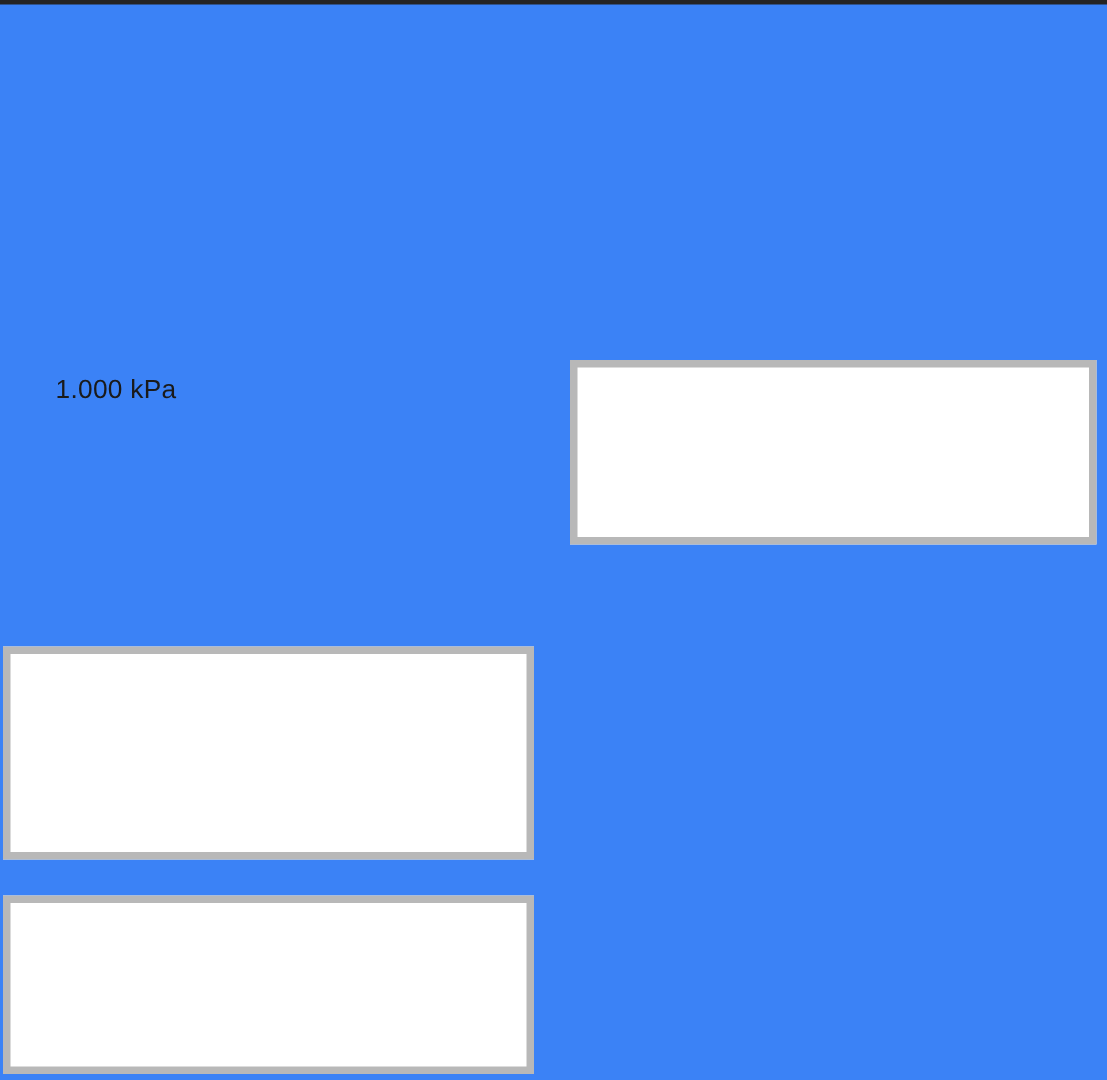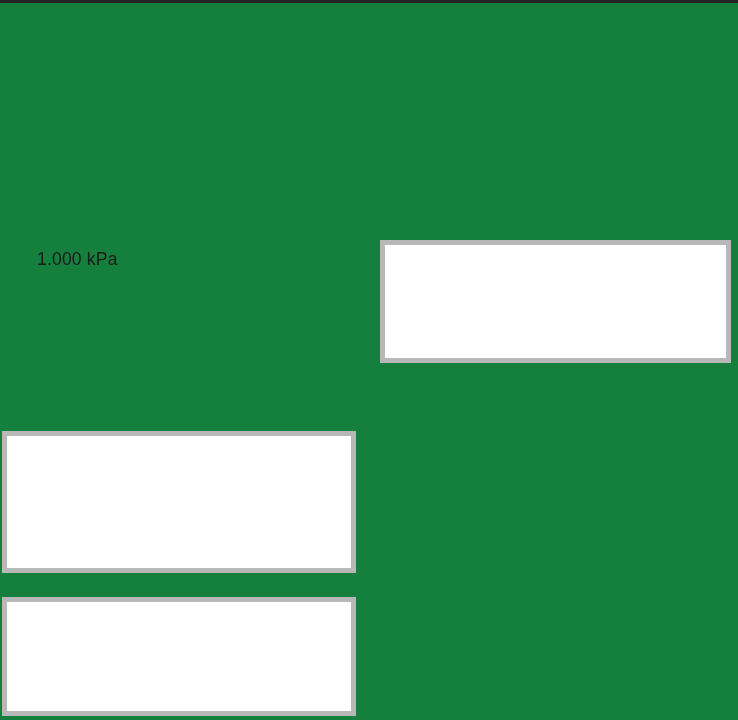--- a/index.html
+++ b/index.html
@@ -7,21 +7,21 @@
     padding: 0;
     background: #ffffff;
   }
   body {
     font-family: "Liberation Sans", sans-serif;
   }
   #page {
     position: relative;
     width: 738px;
     height: 720px;
-    background: #15803d;
+    background: #3b82f6;
     overflow: hidden;
   }
   .top-rule {
     position: absolute;
     left: 0;
     top: 0;
     width: 738px;
     height: 3px;
     background: #242424;
   }

